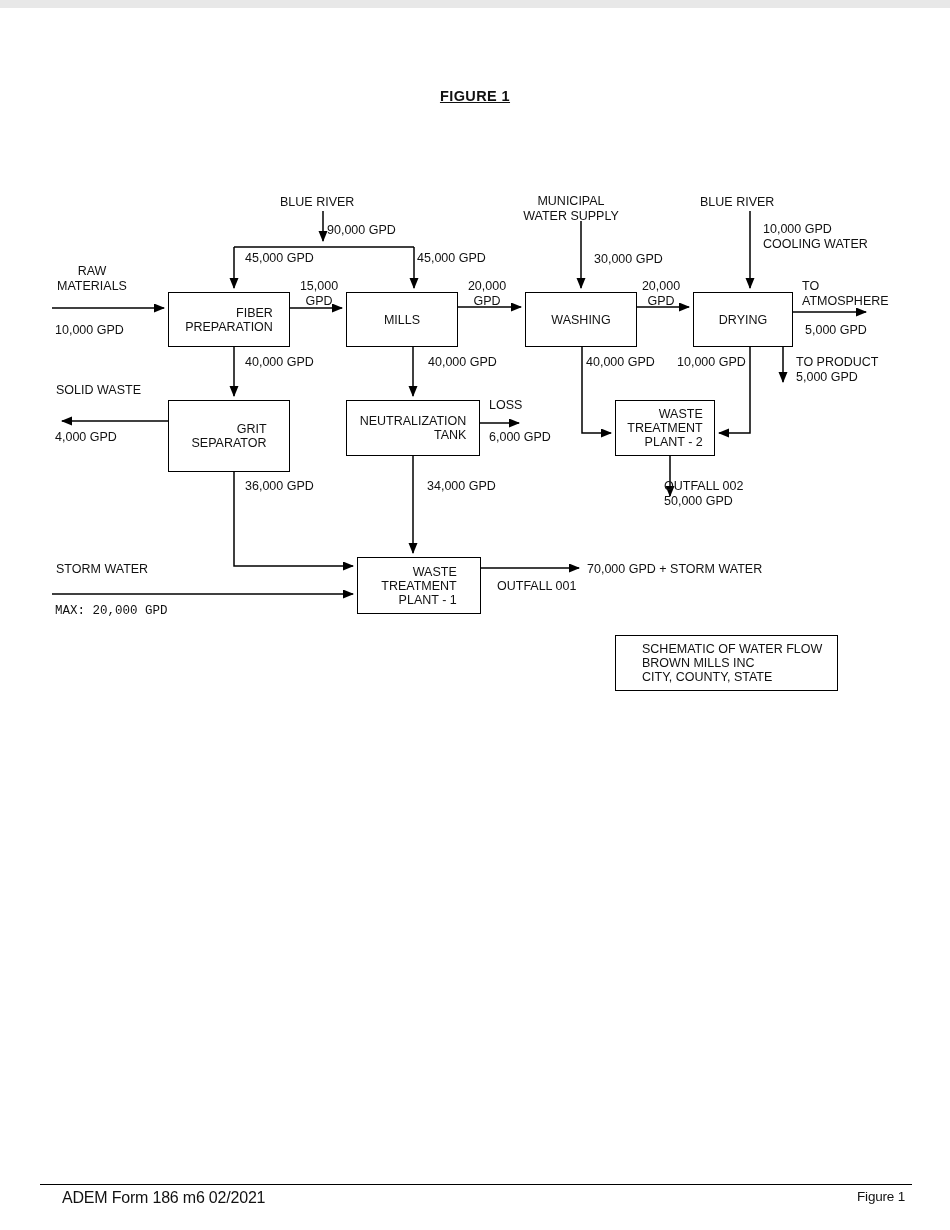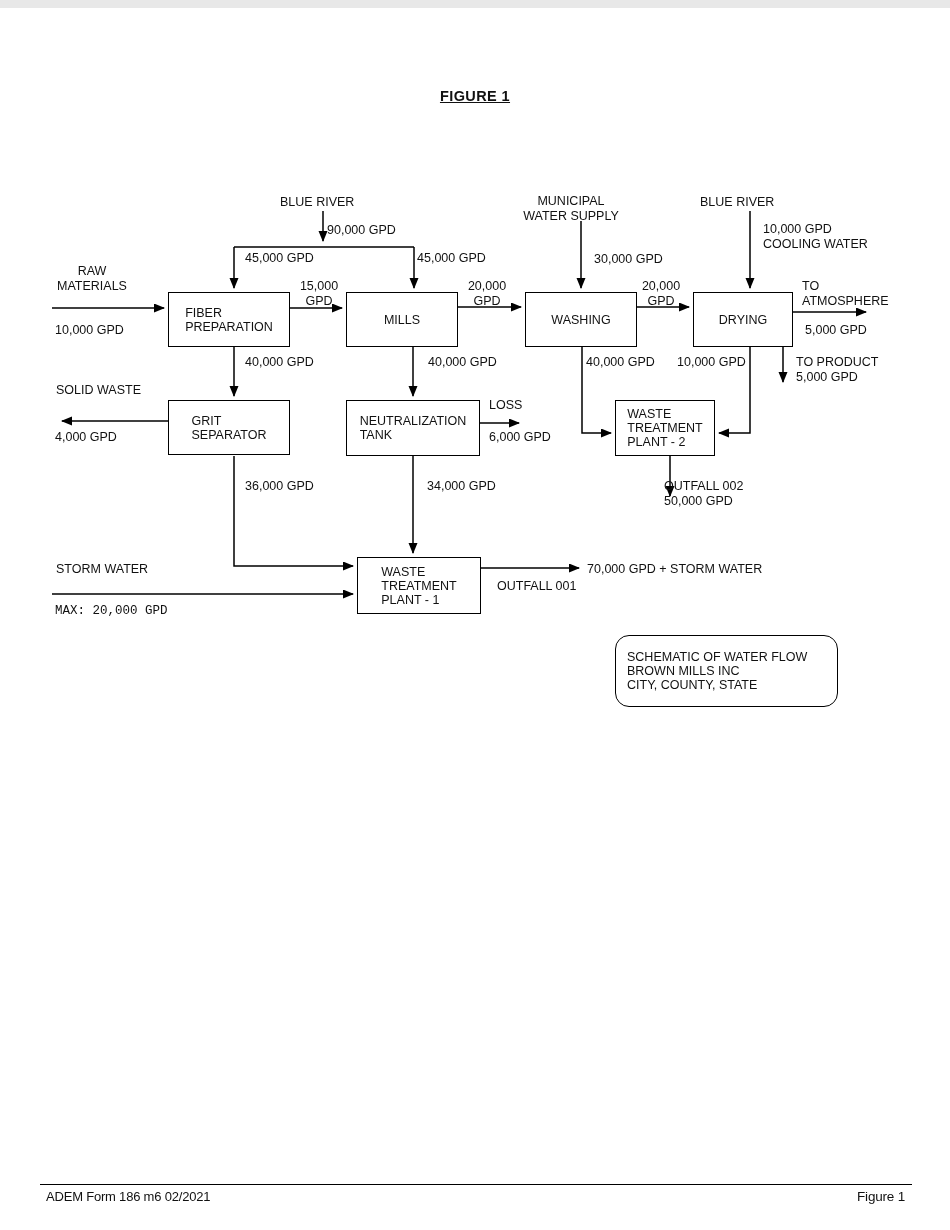--- a/index.html
+++ b/index.html
@@ -18,42 +18,42 @@
   }
   .title span{
     font-size:14.5px;font-weight:bold;text-decoration:underline;
     letter-spacing:.4px;
   }
   svg.wires{position:absolute;left:0;top:0;}
   .pbox{
     position:absolute;
     border:1.6px solid #000;
     display:flex;align-items:center;justify-content:center;
-    text-align:left;
+    text-align:right;
     font-size:12.5px;line-height:14px;
     white-space:pre-line;
     background:#fff;
     box-sizing:border-box;
   }
   .lbl{
     position:absolute;
     font-size:12.5px;line-height:14.5px;
     white-space:pre-line;
   }
   .lbl.ctr{text-align:center;}
   
   #box-fiber    {left:168px;top:284px;width:122px;height:55px;}
   #box-dyeing   {left:346px;top:284px;width:112px;height:55px;}
   #box-washing  {left:525px;top:284px;width:112px;height:55px;}
   #box-drying   {left:693px;top:284px;width:100px;height:55px;}
-  #box-grit     {left:168px;top:392px;width:122px;height:55px;}
+  #box-grit     {left:168px;top:392px;width:122px;height:72px;}
   #box-neut     {left:346px;top:392px;width:134px;height:56px;}
   #box-wtp2     {left:615px;top:392px;width:100px;height:56px;}
   #box-wtp1     {left:357px;top:549px;width:124px;height:57px;}
-  #box-caption  {left:615px;top:627px;width:223px;height:72px;justify-content:flex-start;text-align:left;padding-left:11px;border-radius:14px;}
+  #box-caption  {left:615px;top:627px;width:223px;height:56px;justify-content:flex-start;text-align:left;padding-left:26px;}
   
   #lbl-0 {left:280px;top:187px;}
   #lbl-1 {left:327px;top:215px;}
   #lbl-2 {left:245px;top:243px;}
   #lbl-3 {left:417px;top:243px;}
   #lbl-4 {left:50px; top:256px;width:84px;}
   #lbl-5 {left:55px; top:315px;}
   #lbl-6 {left:296px;top:271px;width:46px;}
   #lbl-7 {left:464px;top:271px;width:46px;}
   #lbl-8 {left:522px;top:186px;width:98px;}
@@ -78,22 +78,22 @@
   #lbl-27{left:56px; top:554px;}
   #lbl-28{left:55px; top:596px;font-family:Liberation Mono, monospace;}
   #lbl-29{left:497px;top:571px;}
   #lbl-30{left:587px;top:554px;}
   
   .footer-rule{
     position:absolute;left:40px;top:1176px;width:872px;
     border-top:1.5px solid #000;
   }
   .footer-left{
-    position:absolute;left:46px;top:1181px;
-    font-size:13px;letter-spacing:-.2px;
+    position:absolute;left:62px;top:1181px;
+    font-size:16px;letter-spacing:-.2px;
   }
   .footer-right{
     position:absolute;right:45px;top:1181px;
     font-size:13.5px;letter-spacing:-.2px;
   }
 </style>
 </head>
 <body>
 
 <div class="page">

